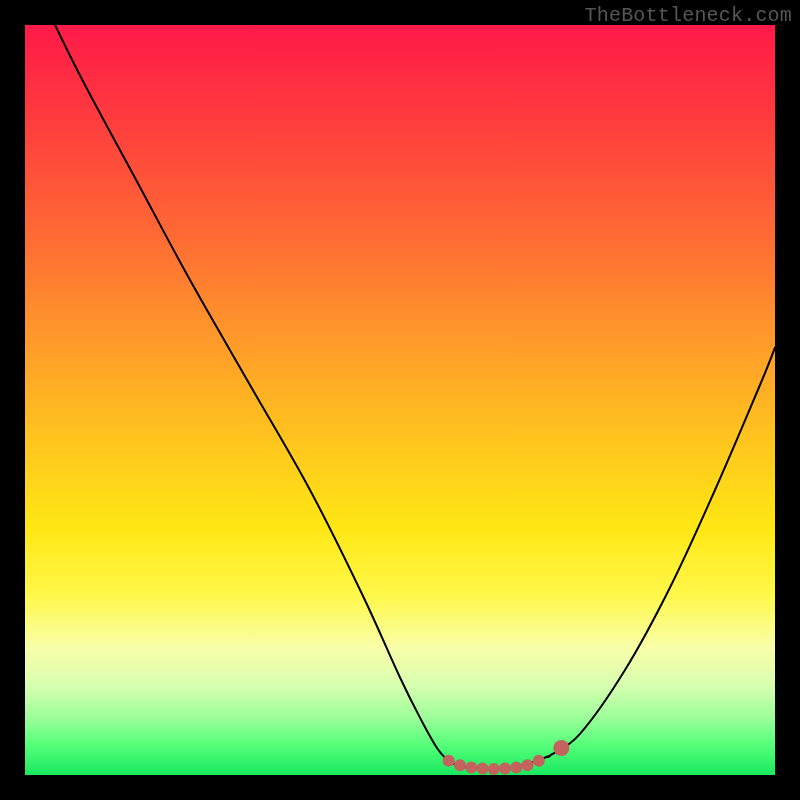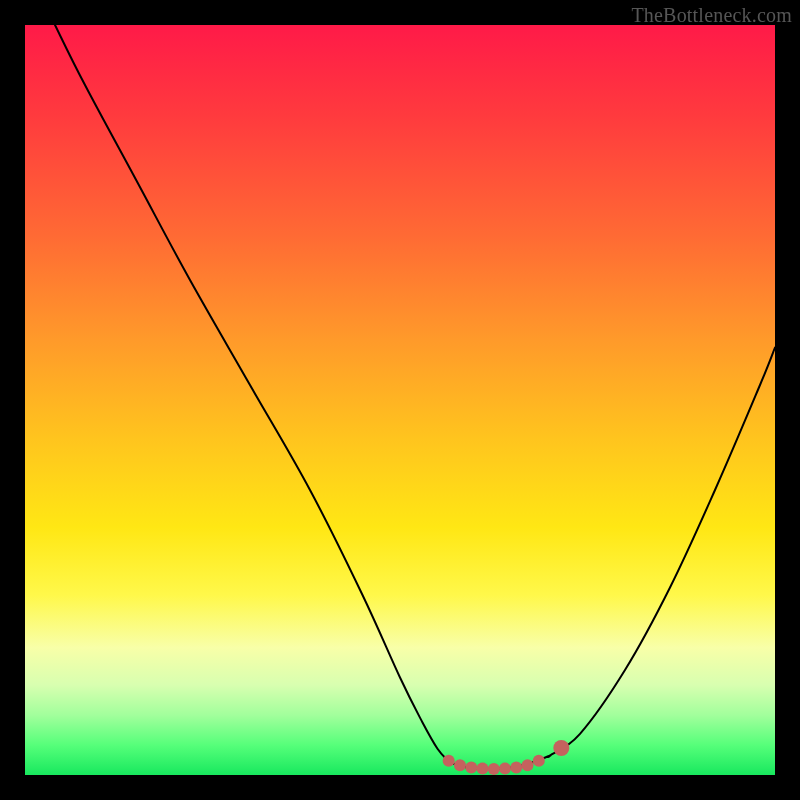--- a/index.html
+++ b/index.html
@@ -12,21 +12,21 @@
   }
   .stage {
     position: relative;
     width: 800px;
     height: 800px;
   }
   .watermark {
     position: absolute;
     top: 4px;
     right: 8px;
-    font-family: Liberation Serif, serif;
+    font-family: Liberation Mono, monospace;
     font-size: 20px;
     color: #565656;
     letter-spacing: 0.2px;
     z-index: 3;
   }
   .plot-area {
     position: absolute;
     left: 25px;
     top: 25px;
     width: 750px;

